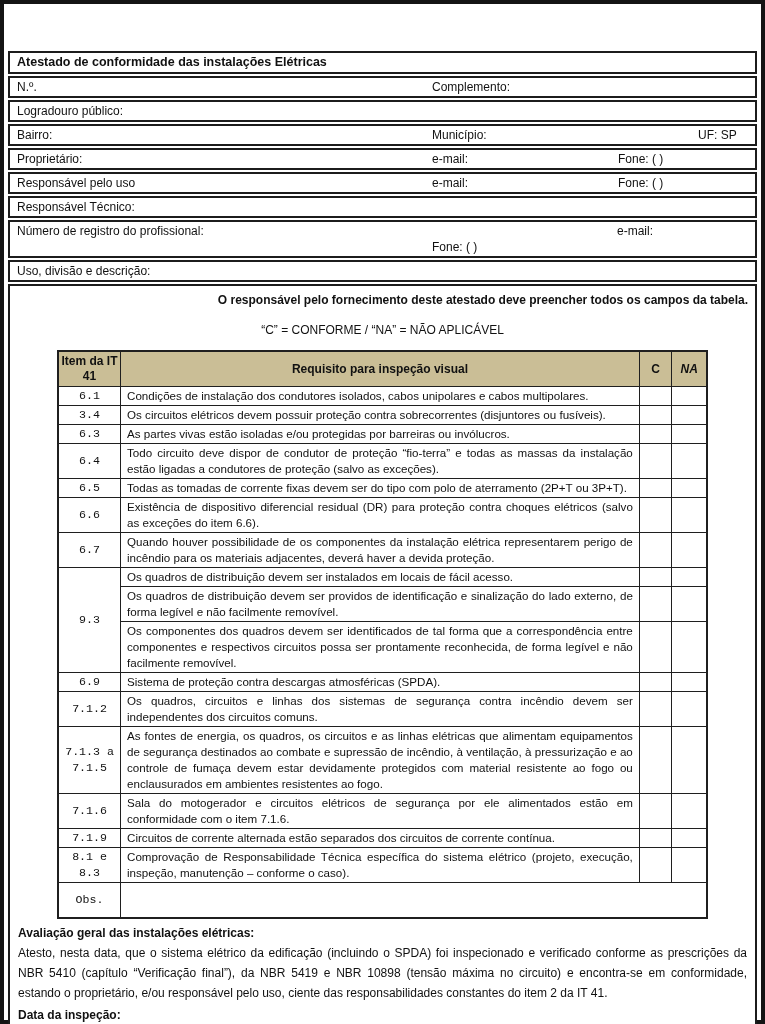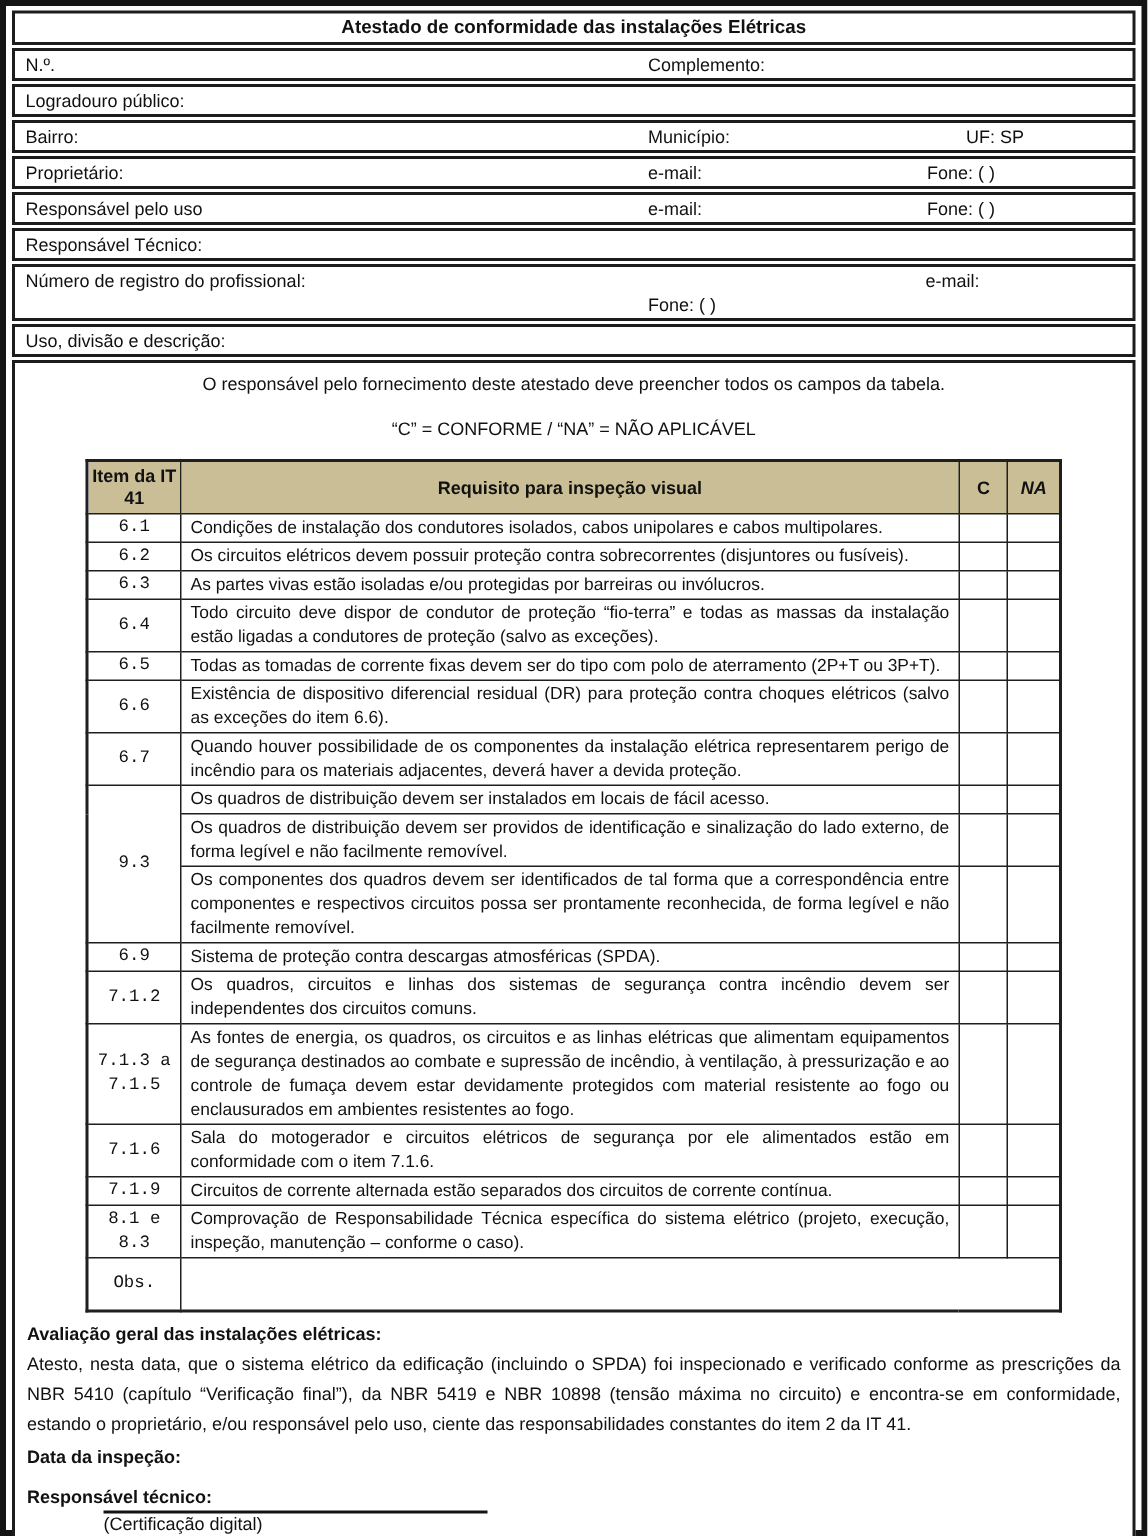--- a/index.html
+++ b/index.html
@@ -21,40 +21,40 @@
   .rowbox{
     box-sizing:border-box;
     border:2px solid #1c1c1c;
     margin-bottom:2px;
     padding:1px 7px;
     font-size:12px;line-height:16px;
     position:relative;
     background:#fff;
   }
   .titlebox{
-    text-align:center;font-weight:bold;font-size:12.5px;line-height:17px;
+    font-weight:bold;font-size:12.5px;line-height:17px;margin-top:44px;
   }
   .fr{display:flex;align-items:flex-start;}
   .col-a{width:415px;flex:0 0 auto;}
   .col-b{width:186px;flex:0 0 auto;}
   .col-c{flex:0 0 auto;}
-  .uf{margin-left:26px;}
+  .uf{margin-left:80px;}
   .abs-email{position:absolute;left:607px;top:1px;}
   .line2{margin-left:415px;}
   .fill{display:inline-block;min-width:30px;min-height:10px;}
   
   .section{
     box-sizing:border-box;
     border:2px solid #1c1c1c;
     flex:1;
     padding:5px 7px 6px 7px;
     display:flex;flex-direction:column;
     background:#fff;
   }
-  .instruction{text-align:center;font-weight:normal;font-size:12px;margin:2px 0 0 0;}
+  .instruction{text-align:right;font-weight:bold;font-size:12px;margin:2px 0 0 0;}
   .legend{text-align:center;font-size:12px;margin:16px 0 13px 0;}
   
   table.chk{
     border-collapse:collapse;
     width:651px;margin:0 auto;
     font-size:11.6px;line-height:16px;
     table-layout:fixed;
   }
   table.chk td,table.chk th{
     border:1px solid #1f1f1f;
@@ -159,21 +159,21 @@
         </tr>
       </thead>
       <tbody>
         <tr>
           <td class="item">6.1</td>
           <td class="req">Condições de instalação dos condutores isolados, cabos unipolares e cabos multipolares.</td>
           <td class="mark"></td>
           <td class="mark"></td>
         </tr>
         <tr>
-          <td class="item">6.2</td>
+          <td class="item">3.4</td>
           <td class="req">Os circuitos elétricos devem possuir proteção contra sobrecorrentes (disjuntores ou fusíveis).</td>
           <td class="mark"></td>
           <td class="mark"></td>
         </tr>
         <tr>
           <td class="item">6.3</td>
           <td class="req">As partes vivas estão isoladas e/ou protegidas por barreiras ou invólucros.</td>
           <td class="mark"></td>
           <td class="mark"></td>
         </tr>

